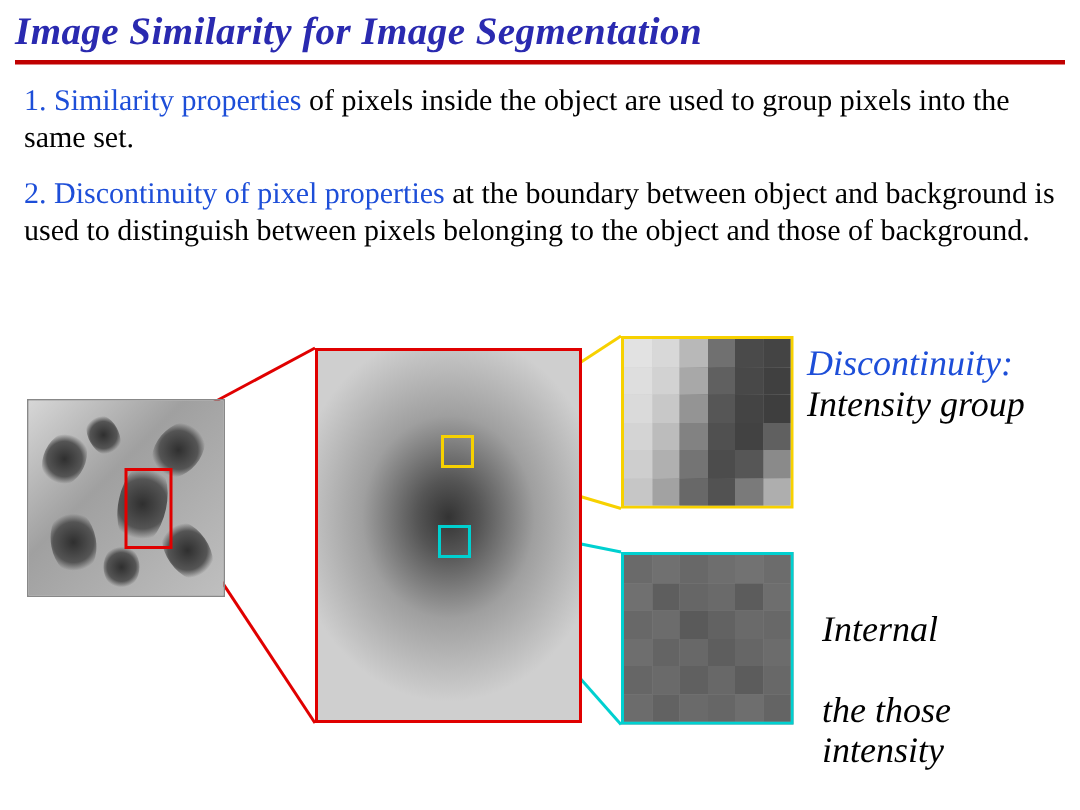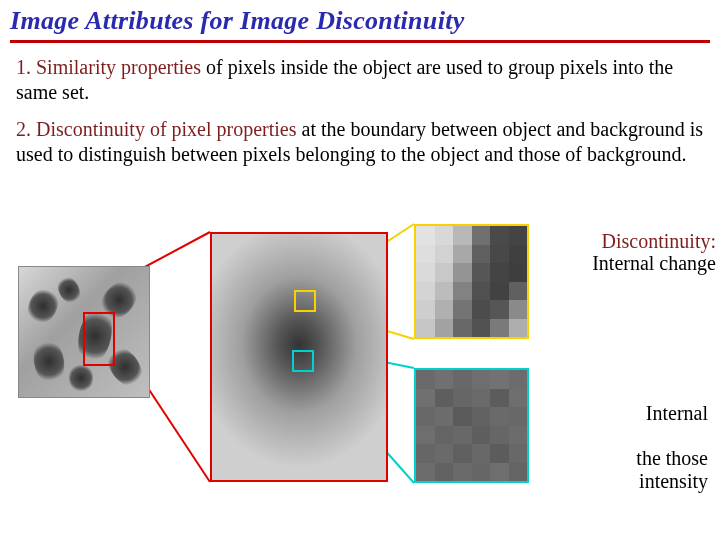--- a/index.html
+++ b/index.html
@@ -22,21 +22,21 @@
     height: 3px;
     background: #c00000;
     margin: 2px 10px 10px 10px;
   }
   .para {
     font-size: 20px;
     color: #000;
     padding: 2px 16px 10px 16px;
     line-height: 1.25;
   }
-  .red-text { color: #7f1d1d; }
+  .red-text { color: #1d4ed8; }
   .figure-area {
     position: absolute;
     top: 220px; left: 0;
     width: 720px; height: 320px;
   }
   .thumb {
     position: absolute;
     left: 18px; top: 46px;
     width: 132px; height: 132px;
     background: linear-gradient(135deg,#d7d7d7 0%,#a0a0a0 40%,#bfbfbf 100%);
@@ -76,32 +76,33 @@
     border: 2px solid #00d0d0;
     left: 414px; top: 148px;
   }
   .pixel-grid {
     position: absolute; inset: 0;
     display: grid; grid-template-columns: repeat(6,1fr); grid-template-rows: repeat(6,1fr);
   }
   .pixel-grid span { background: #777; }
   .annot {
     position: absolute;
-    font-size: 20px;
-    text-align: right;
+    font-size: 24px;
+    text-align: left;
     line-height: 1.12;
+    font-style: italic;
   }
   .annot.disc-a { left: 538px; top: 10px; width: 178px; }
   .annot.sim-a  { left: 548px; top: 160px; width: 160px; }
   svg.lines { position: absolute; inset: 0; width: 720px; height: 320px; pointer-events: none; }
 </style>
 </head>
 <body>
 
-<div class="title">Image Attributes for Image Discontinuity</div>
+<div class="title">Image Similarity for Image Segmentation</div>
 <div class="title-underline"></div>
 
 <div class="para">
   <span class="red-text">1. Similarity properties</span><span> of pixels inside the object are used to group pixels into the same set.</span>
 </div>
 
 <div class="para">
   <span class="red-text">2. Discontinuity of pixel properties</span><span> at the boundary between object and background is used to distinguish between pixels belonging to the object and those of background.</span>
 </div>
 
@@ -209,21 +210,21 @@
         <span style="background:#626262"></span>
         <span style="background:#6a6a6a"></span>
         <span style="background:#666"></span>
         <span style="background:#6e6e6e"></span>
         <span style="background:#646464"></span>
     </div>
   </div>
 
   <div class="annot disc-a">
     <span class="red-text">Discontinuity:</span><br>
-    <span>Internal change</span><br>
+    <span>Intensity group</span><br>
   </div>
 
   <div class="annot sim-a">
     <br>
     <span>Internal</span><br>
     <br>
     <span>the those</span><br>
     <span>intensity</span>
   </div>
 

